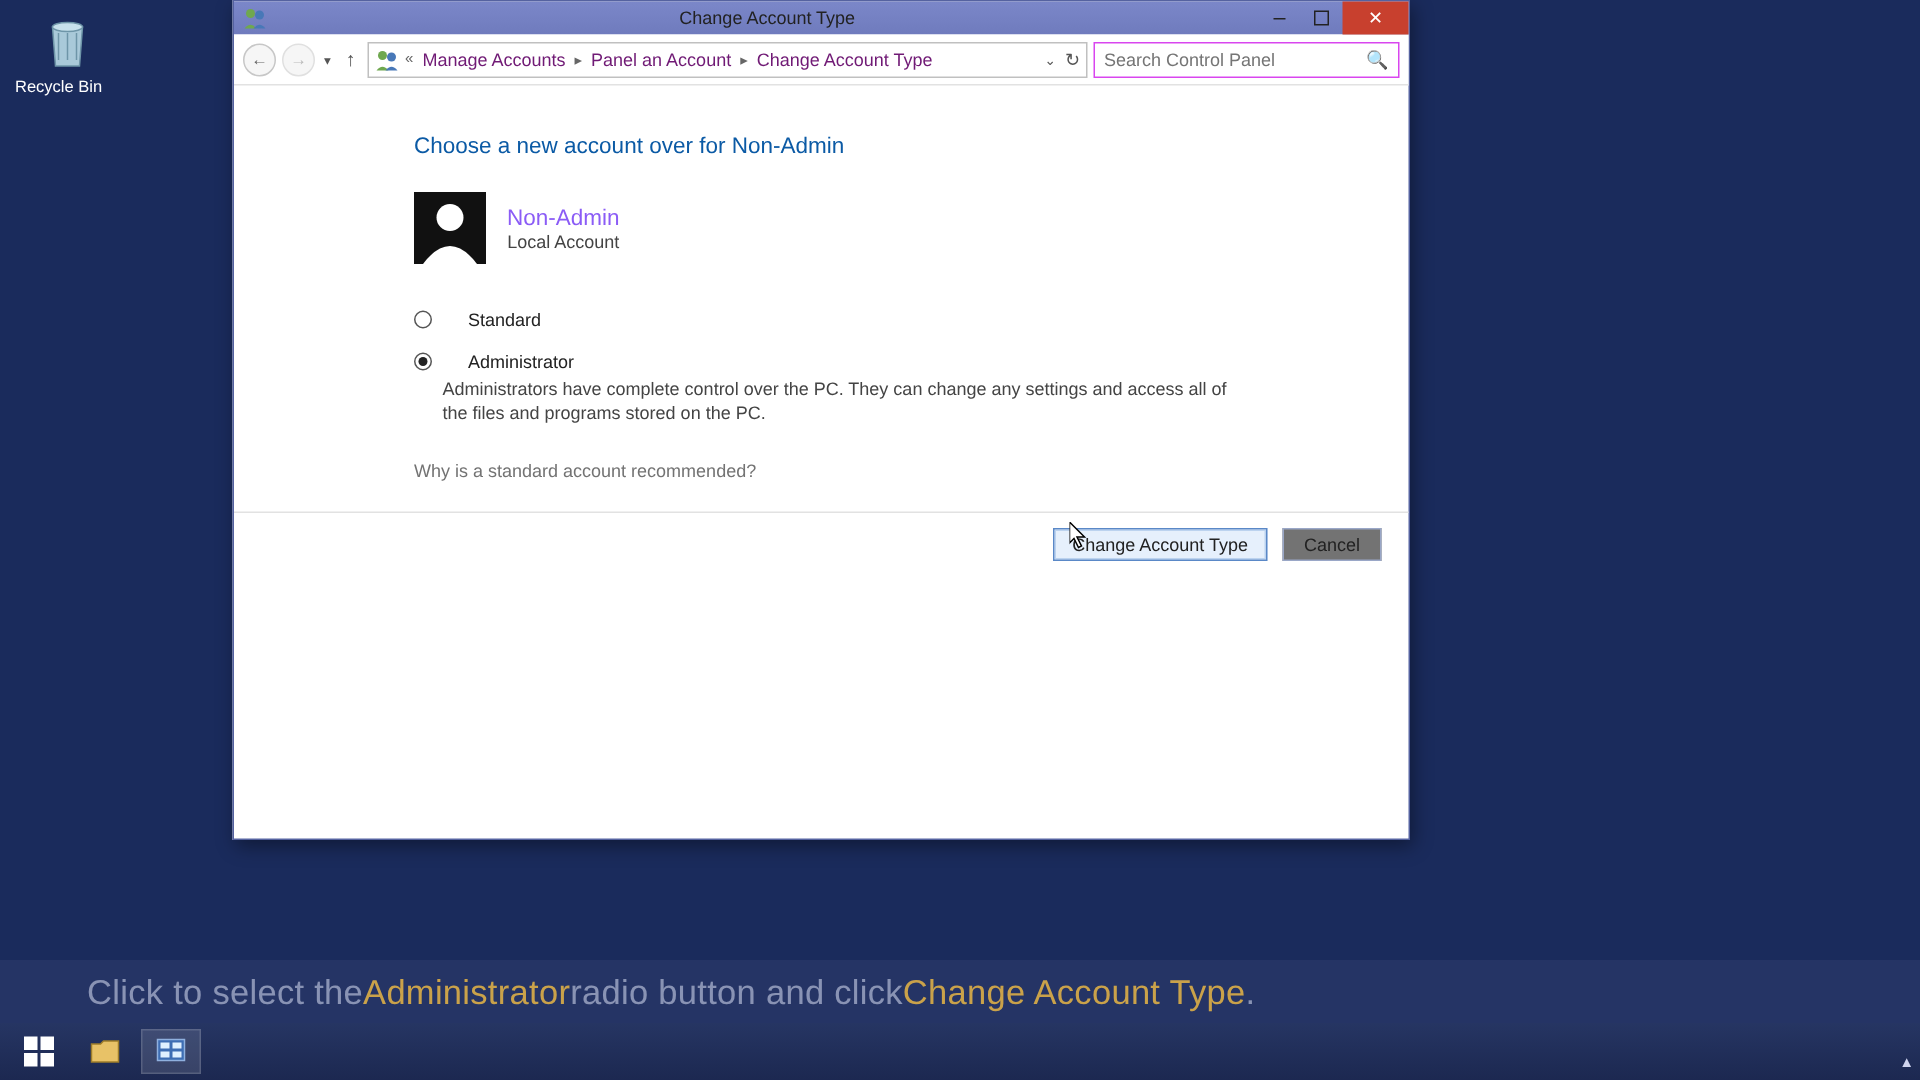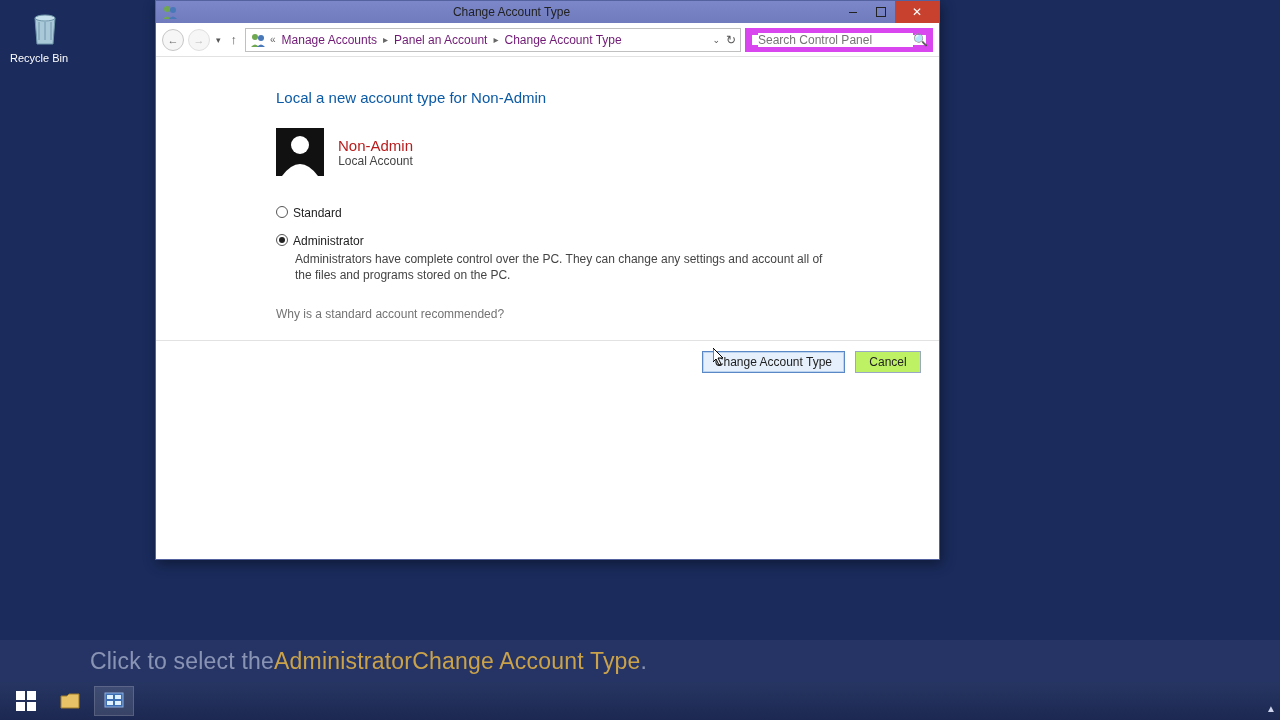--- a/index.html
+++ b/index.html
@@ -30,58 +30,58 @@
   .navbtn.fwd { color:#bbb; border-color:#e0e0e0; }
   .nav-dd { font-size: 9px; color:#555; padding:0 2px; }
   .nav-up { font-size: 13px; color:#555; padding:0 4px; }
   .addrbar { flex: 1; height: 24px; border: 1px solid #c0c0c0; display: flex; align-items: center; font-size: 12px; padding: 0 4px; gap: 2px; background:#fff; }
   .addr-icon { width:16px; height:16px; }
   .addr-chev { color:#666; font-size:10px; padding:0 2px; }
   .addr-seg { color:#701a75; padding:0 2px; white-space:nowrap; cursor:default; }
   .addr-tail { margin-left:auto; display:flex; align-items:center; gap:6px; }
   .addr-dd { font-size:9px; color:#555; }
   .addr-refresh { font-size:12px; color:#555; }
-  .searchbox { width: 188px; height: 24px; border: 7px solid #d946ef; display:flex; align-items:center; padding:0 6px; font-size:12px; color:#888; background:#fff; }
+  .searchbox { width: 204px; height: 24px; border: 1px solid #d946ef; display:flex; align-items:center; padding:0 6px; font-size:12px; color:#888; background:#fff; }
   .searchbox input { border:none; outline:none; flex:1; font-size:12px; color:#333; }
   .search-icon { font-size:12px; color:#666; }
 
   
   .content { padding: 32px 20px 0 120px; }
   .page-heading { color:#0b5aa5; font-size:15px; font-weight:400; margin-bottom:22px; }
   .account-row { display:flex; align-items:center; gap:14px; margin-bottom:30px; }
   .avatar { width:48px; height:48px; background:#1a1a1a; display:flex; align-items:flex-end; justify-content:center; overflow:hidden; }
   .avatar svg { width:100%; height:100%; }
-  .acc-name { font-size:15px; color:#b91c1c; }
+  .acc-name { font-size:15px; color:#8b5cf6; }
   .acc-type { font-size:12px; color:#444;text-align:center; }
 
   .radio-block { margin-bottom:14px; }
-  .radio-line { display:flex; gap:5px; margin-bottom:3px; }
+  .radio-line { display:flex; align-items:center; gap:24px; margin-bottom:3px; }
   .radio { width:12px; height:12px; border:1px solid #555; border-radius:50%; display:flex; align-items:center; justify-content:center; flex-shrink:0; }
   .radio.checked::after { content:""; width:6px; height:6px; background:#222; border-radius:50%; }
   .radio-label { font-size:12px; color:#222; }
   .radio-desc { font-size:12px; color:#444; margin-left:19px; line-height:1.35; max-width:540px; }
 
   .help-link { color:#737373; font-size:12px; display:inline-block; margin-top:10px; }
 
   .button-row { border-top:1px solid #e2e2e2; margin-top:18px; padding:10px 18px 0 0; display:flex; justify-content:flex-end; gap:10px; margin-left:-120px; margin-right:-20px; }
-  .btn { height:22px; min-width:66px; padding:0 12px; font-size:12px; border:1px solid #9aa7c7; background:#bef264; color:#222; line-height:20px; text-align:center; }
+  .btn { height:22px; min-width:66px; padding:0 12px; font-size:12px; border:1px solid #9aa7c7; background:#737373; color:#222; line-height:20px; text-align:center; }
   .btn.primary { border-color:#5a88c7; background:#e6f0fc; box-shadow: inset 0 0 0 1px #bcd3ef; }
 
   
   .cursor { position:absolute; width:14px; height:20px; pointer-events:none; }
 
   
   .taskbar { position:absolute; left:0; bottom:0; width:100%; height:38px; background:linear-gradient(rgba(40,55,100,.85), rgba(28,40,80,.95)); display:flex; align-items:center; padding:0 4px; }
   .tb-btn { width:40px; height:30px; margin:0 2px; display:flex; align-items:center; justify-content:center; }
   .tb-btn svg { width:22px; height:22px; }
   .tb-btn.active { background:rgba(255,255,255,.12); border:1px solid rgba(255,255,255,.15); }
   .tb-arrow { position:absolute; right:4px; bottom:6px; font-size:10px; color:#cfd4ee; }
 
   
-  .instruction { position:absolute; left:0; bottom:38px; width:100%; height:42px; display:flex; align-items:center; padding-left:90px; font-size:23px; color:rgba(220,225,245,.55); background:rgba(42,56,104,.75); letter-spacing:.2px; }
+  .instruction { position:absolute; left:0; bottom:38px; width:100%; height:42px; display:flex; align-items:center; padding-left:58px; font-size:23px; color:rgba(220,225,245,.55); background:rgba(42,56,104,.75); letter-spacing:.2px; }
   .instruction .hl { color:#caa24a; }
 </style>
 </head>
 <body>
 
 <div class="desktop-icon">
   <div class="recycle-bin-icon">
     <svg viewBox="0 0 40 40">
         <path d="M10 10 L30 10 L28 36 L12 36 Z" fill="#a9c9d9" stroke="#6e95a8" stroke-width="1"></path>
         <ellipse cx="20" cy="10" rx="10" ry="3" fill="#c7e1ec" stroke="#6e95a8"></ellipse>
@@ -134,21 +134,21 @@
         <span class="addr-refresh">↻</span>
       </div>
     </div>
     <div class="searchbox">
       <input placeholder="Search Control Panel" style="">
       <span class="search-icon">🔍</span>
     </div>
   </div>
 
   <div class="content">
-    <div class="page-heading">Local a new account type for Non-Admin</div>
+    <div class="page-heading">Choose a new account over for Non-Admin</div>
 
     <div class="account-row">
       <div class="avatar">
         <svg viewBox="0 0 48 48">
             <rect width="48" height="48" fill="#111"></rect>
             <circle cx="24" cy="17" r="9" fill="#fff"></circle>
             <path d="M6 48 q18 -24 36 0 Z" fill="#fff"></path>
           </svg>
       </div>
       <div>
@@ -162,39 +162,40 @@
         <span class="radio"></span>
         <span class="radio-label">Standard</span>
       </div>
     </div>
 
     <div class="radio-block">
       <div class="radio-line">
         <span class="radio checked"></span>
         <span class="radio-label">Administrator</span>
       </div>
-      <div class="radio-desc">Administrators have complete control over the PC. They can change any settings and account all of the files and programs stored on the PC.</div>
+      <div class="radio-desc">Administrators have complete control over the PC. They can change any settings and access all of the files and programs stored on the PC.</div>
     </div>
 
     <a class="help-link">Why is a standard account recommended?</a>
 
     <div class="button-row">
       <div class="btn primary">Change Account Type</div>
       <div class="btn">Cancel</div>
     </div>
   </div>
 </div>
 
 <svg class="cursor" style="left:713px; top:348px;" viewBox="0 0 14 20">
   <path d="M0 0 L0 14 L3 11 L6 17 L8 16 L5 10 L10 10 Z" fill="#fff" stroke="#000" stroke-width="1"></path>
 </svg>
 
 <div class="instruction">
   <span>Click to select the </span>
   <span class="hl">Administrator</span>
+  <span> radio button and click </span>
   <span class="hl">Change Account Type</span>
   <span>.</span>
 </div>
 
 <div class="taskbar">
   <div class="tb-btn">
     <svg viewBox="0 0 22 22">
         <rect x="1" y="1" width="9" height="9" fill="#fff"></rect>
         <rect x="12" y="1" width="9" height="9" fill="#fff"></rect>
         <rect x="1" y="12" width="9" height="9" fill="#fff"></rect>

